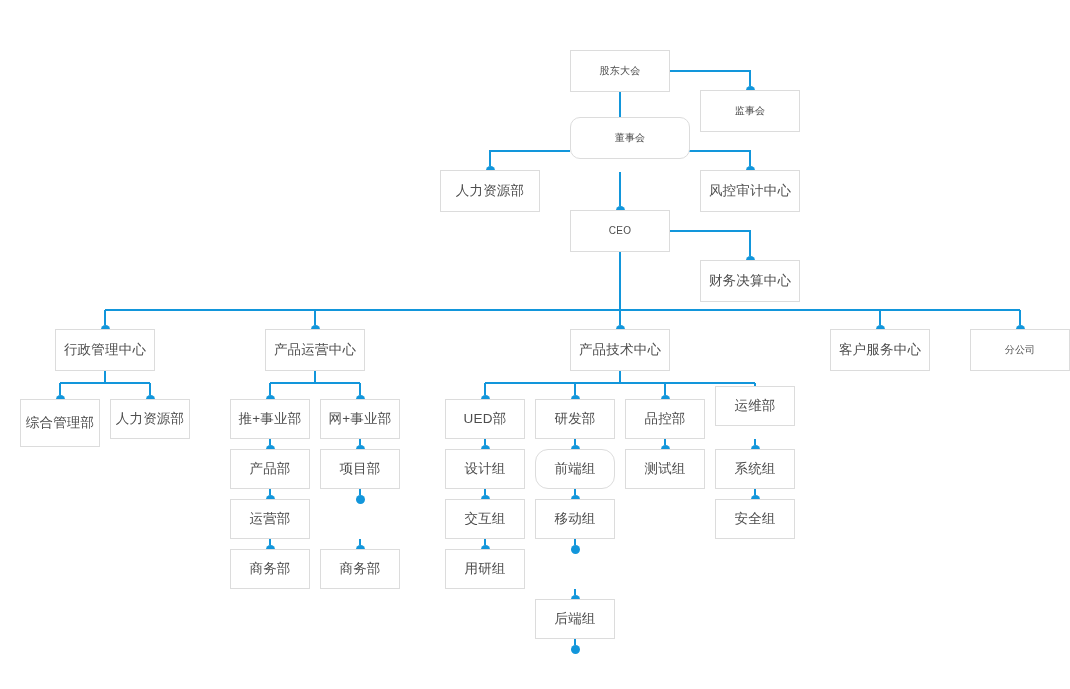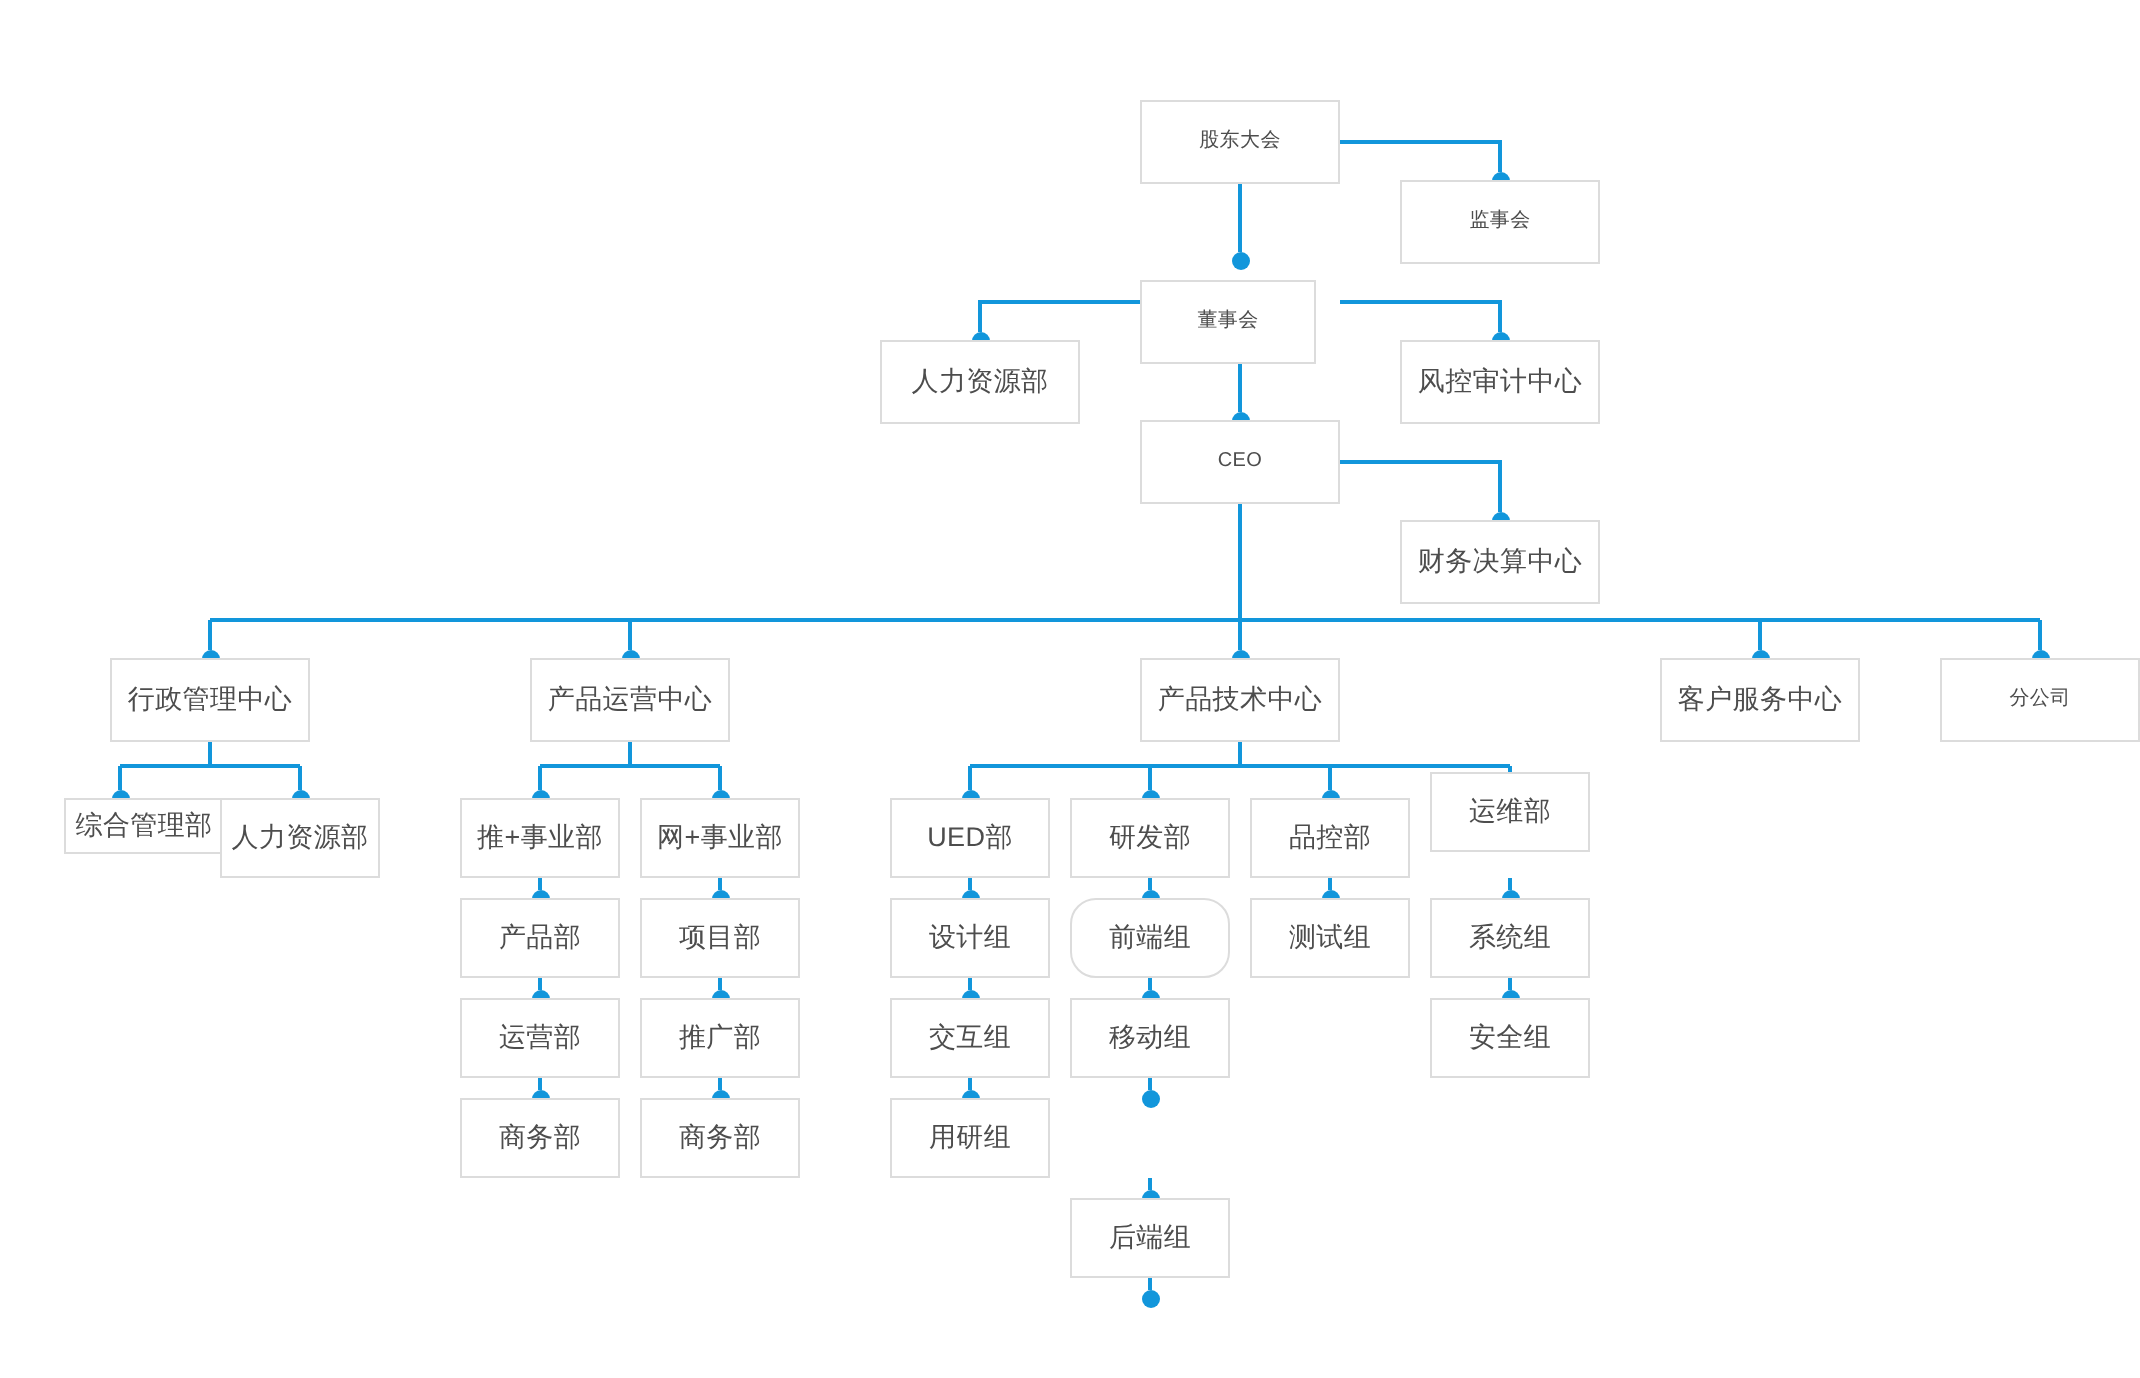--- a/index.html
+++ b/index.html
@@ -160,43 +160,42 @@
 
   <div class="dot" style="left:660.5px;  top:394.5px;"></div>
   <div class="dot" style="left:660.5px;  top:444.5px;"></div>
 
   <div class="dot" style="left:750.5px;  top:394.5px;"></div>
   <div class="dot" style="left:750.5px;  top:444.5px;"></div>
   <div class="dot" style="left:750.5px;  top:494.5px;"></div>
 
   <div class="node wide" style="left:570px; top:50px;  width:100px; height:42px;">股东大会</div>
   <div class="node wide" style="left:700px; top:90px;  width:100px; height:42px;">监事会</div>
-  <div class="node wide" style="left:570px; top:140px; width:88px; height:42px;">董事会</div>
+  <div class="node wide" style="left:570px; top:117px; width:120px; height:42px;border-radius:10px;">董事会</div>
   <div class="node small" style="left:440px; top:170px; width:100px; height:42px;">人力资源部</div>
   <div class="node small" style="left:700px; top:170px; width:100px; height:42px;">风控审计中心</div>
   <div class="node wide" style="left:570px; top:210px; width:100px; height:42px;">CEO</div>
   <div class="node small" style="left:700px; top:260px; width:100px; height:42px;">财务决算中心</div>
 
   <div class="node small" style="left:55px;  top:329px; width:100px; height:42px;">行政管理中心</div>
   <div class="node small" style="left:265px; top:329px; width:100px; height:42px;">产品运营中心</div>
   <div class="node small" style="left:570px; top:329px; width:100px; height:42px;">产品技术中心</div>
   <div class="node small" style="left:830px; top:329px; width:100px; height:42px;">客户服务中心</div>
   <div class="node wide" style="left:970px; top:329px; width:100px; height:42px;">分公司</div>
 
-  <div class="node small" style="left:32px;  top:399px; width:80px; height:28px;">综合管理部</div>
+  <div class="node small" style="left:20px;  top:399px; width:80px; height:48px;">综合管理部</div>
   <div class="node small" style="left:110px; top:399px; width:80px; height:40px;">人力资源部</div>
 
   <div class="node small" style="left:230px; top:399px; width:80px; height:40px;">推+事业部</div>
   <div class="node small" style="left:230px; top:449px; width:80px; height:40px;">产品部</div>
   <div class="node small" style="left:230px; top:499px; width:80px; height:40px;">运营部</div>
   <div class="node small" style="left:230px; top:549px; width:80px; height:40px;">商务部</div>
 
   <div class="node small" style="left:320px; top:399px; width:80px; height:40px;">网+事业部</div>
   <div class="node small" style="left:320px; top:449px; width:80px; height:40px;">项目部</div>
-  <div class="node small" style="left:320px; top:499px; width:80px; height:40px;">推广部</div>
   <div class="node small" style="left:320px; top:549px; width:80px; height:40px;">商务部</div>
 
   <div class="node small" style="left:445px; top:399px; width:80px; height:40px;">UED部</div>
   <div class="node small" style="left:445px; top:449px; width:80px; height:40px;">设计组</div>
   <div class="node small" style="left:445px; top:499px; width:80px; height:40px;">交互组</div>
   <div class="node small" style="left:445px; top:549px; width:80px; height:40px;">用研组</div>
 
   <div class="node small" style="left:535px; top:399px; width:80px; height:40px;">研发部</div>
   <div class="node small" style="left:535px; top:449px; width:80px; height:40px;border-radius:13px;">前端组</div>
   <div class="node small" style="left:535px; top:499px; width:80px; height:40px;">移动组</div>

